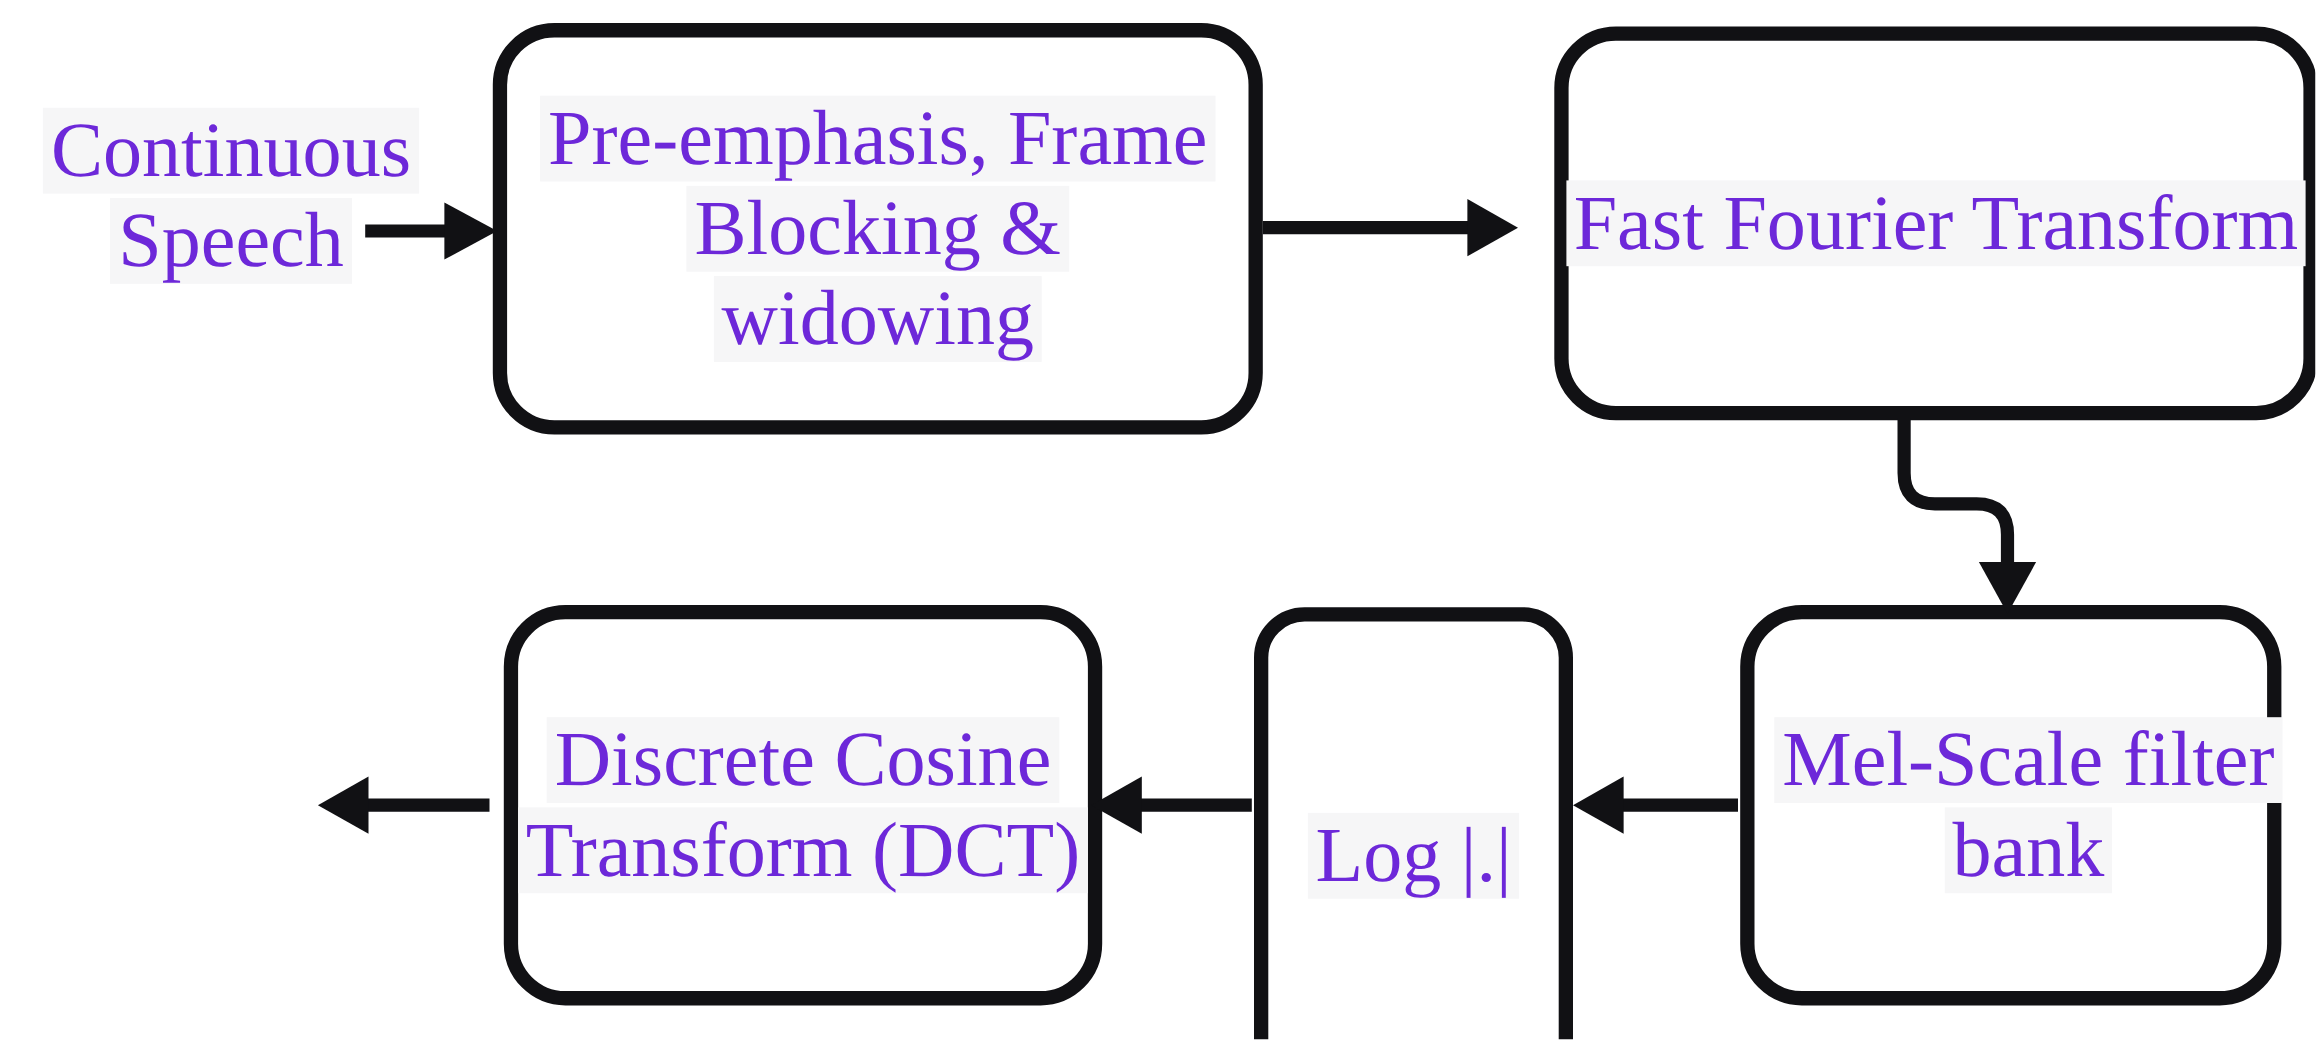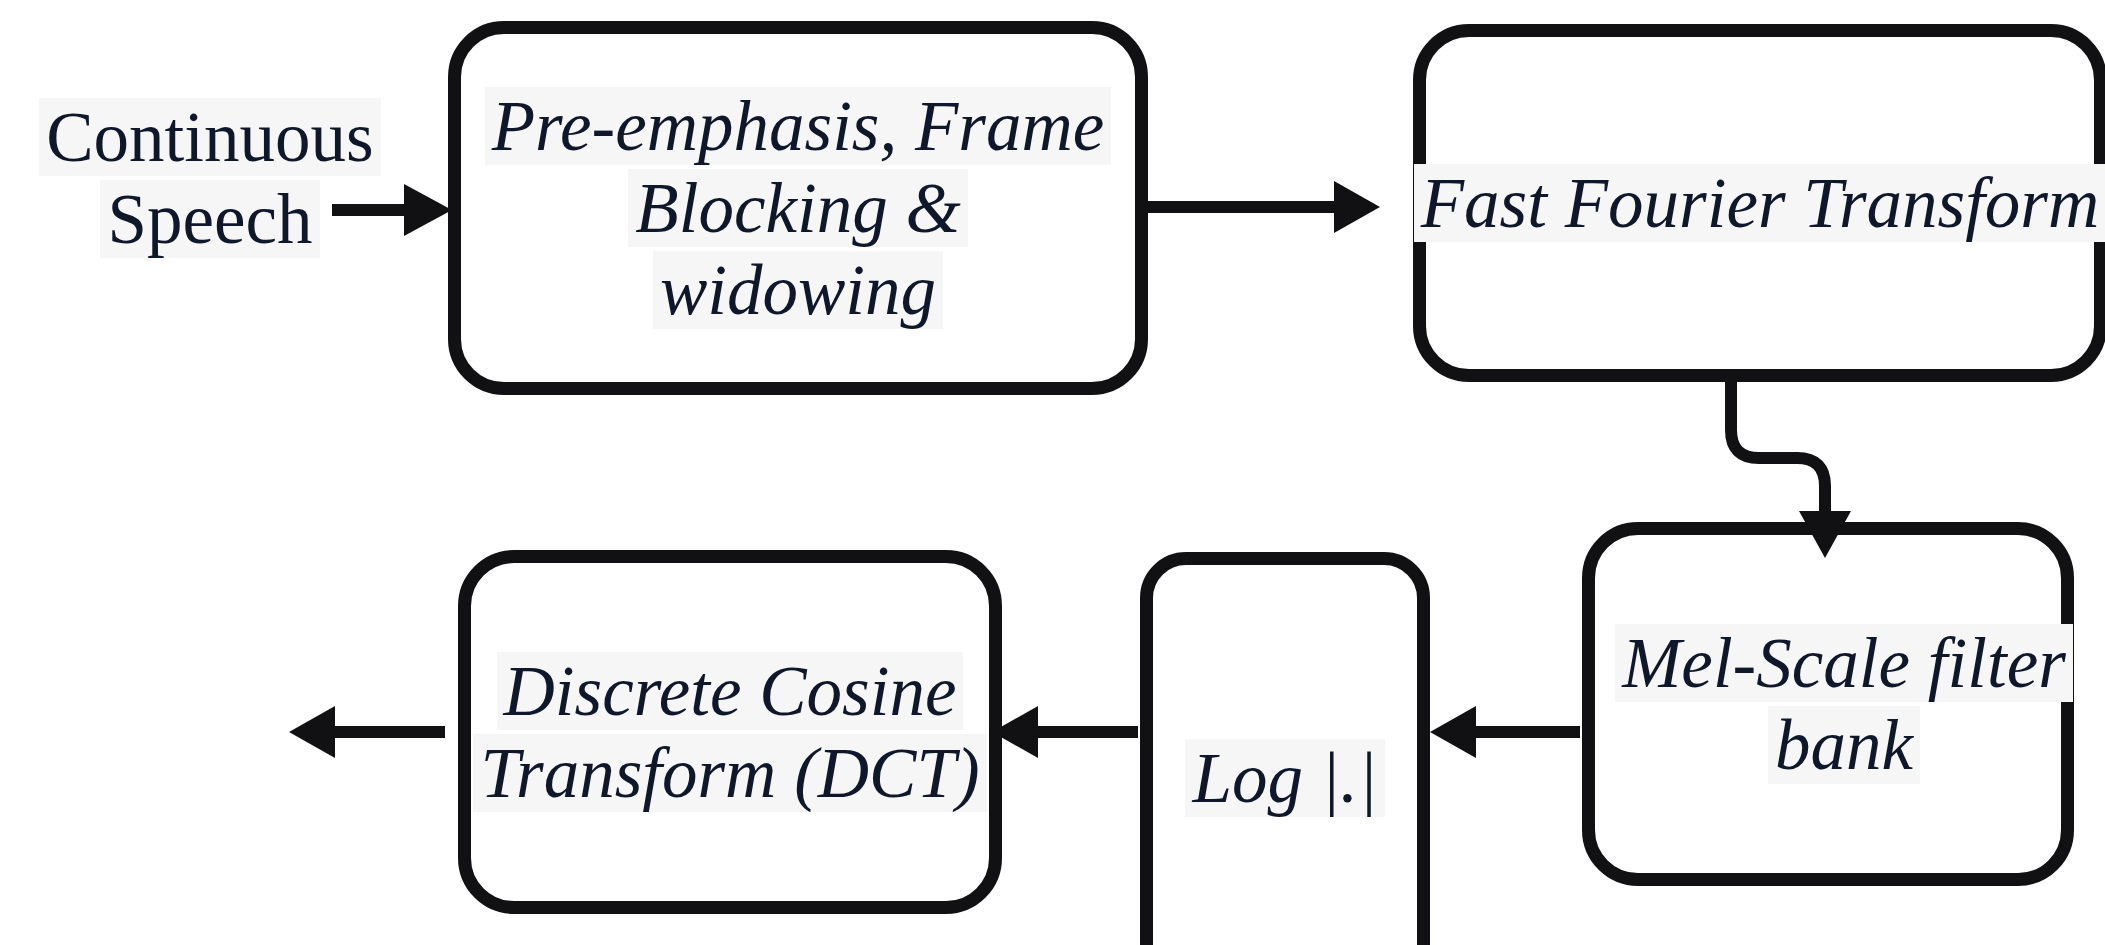--- a/index.html
+++ b/index.html
@@ -2,33 +2,32 @@
 <html><head>
 <meta charset="utf-8">
 <style>
   html,body{margin:0;padding:0;background:#ffffff;}
   .canvas{
     position:relative;
     width:2105px;height:945px;
     background:#ffffff;
     overflow:hidden;
     font-family:"Liberation Serif","DejaVu Serif",serif;
-    color:#0f172a;
+    color:#6d28d9;
   }
   .node{
     position:absolute;
     box-sizing:border-box;
     background:#ffffff;
     border:13px solid #111114;
     display:flex;
     flex-direction:column;
     justify-content:center;
     align-items:center;
     text-align:center;
-    font-style:italic;
   }
   .line{
     line-height:82px;
     font-size:71px;
     white-space:nowrap;
   }
   .hl{
     background:#f6f6f7;
     padding:0 7px;
   }
@@ -65,21 +64,21 @@
   <div class="node" style="left:448px;top:21px;width:700px;height:374px;border-radius:56px;">
     <div class="line"><span class="hl">Pre-emphasis, Frame</span></div>
     <div class="line"><span class="hl">Blocking &amp;</span></div>
     <div class="line"><span class="hl">widowing</span></div>
   </div>
 
   <div class="node" style="left:1413px;top:24px;width:694px;height:358px;border-radius:56px;">
     <div class="line"><span class="hl">Fast Fourier Transform</span></div>
   </div>
 
-  <div class="node" style="left:1582px;top:522px;width:492px;height:364px;border-radius:56px;padding-left:32px;">
+  <div class="node" style="left:1582px;top:550px;width:492px;height:364px;border-radius:56px;padding-left:32px;">
     <div class="line"><span class="hl">Mel-Scale filter</span></div>
     <div class="line"><span class="hl">bank</span></div>
   </div>
 
   <div class="node" style="left:1140px;top:552px;width:290px;height:451px;border-radius:46px;">
     <div class="line"><span class="hl">Log |.|</span></div>
   </div>
 
   <div class="node" style="left:447px;top:550px;width:544px;height:364px;border-radius:56px;margin-left:11px;">
     <div class="line"><span class="hl">Discrete Cosine</span></div>

